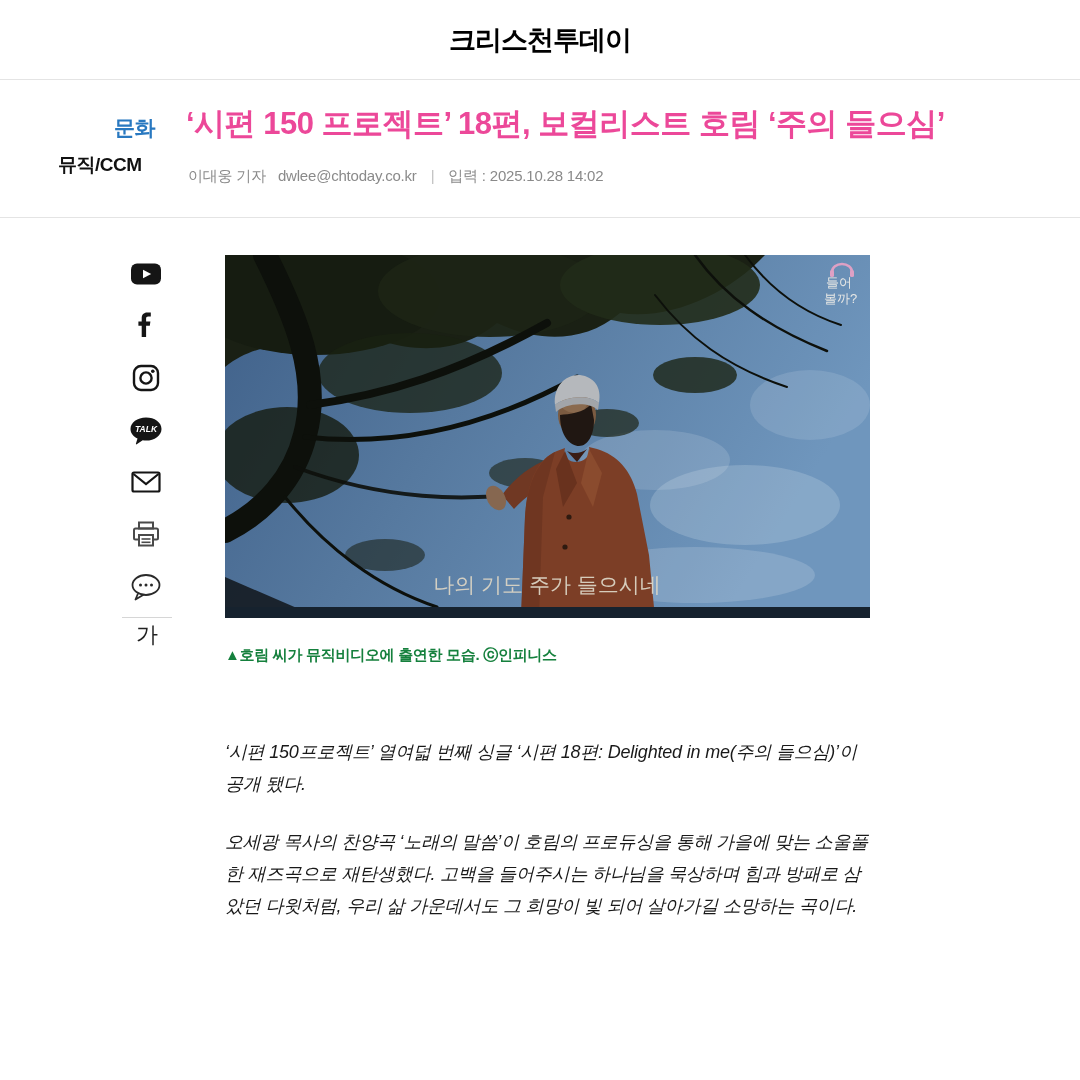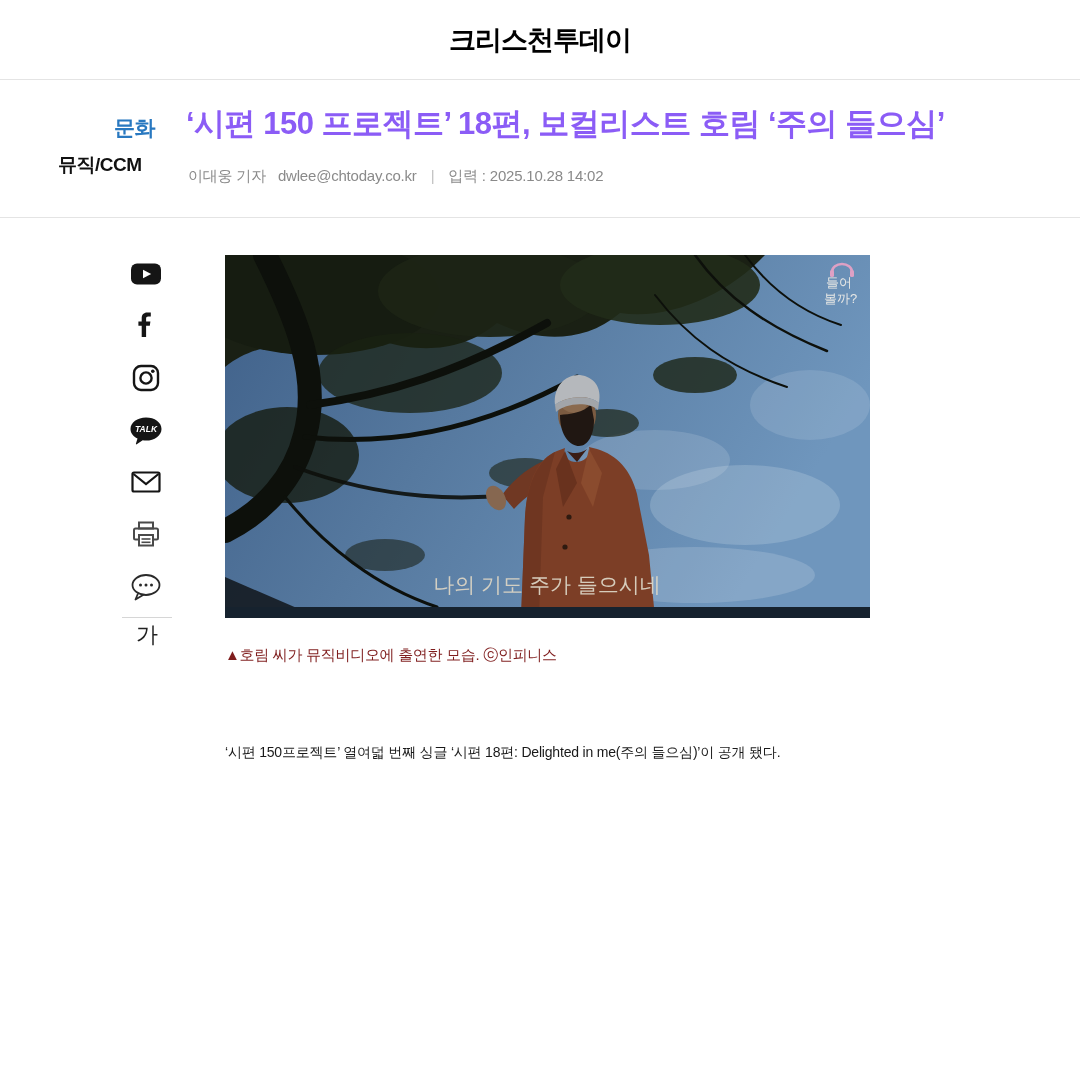--- a/index.html
+++ b/index.html
@@ -9,38 +9,38 @@
   }
   
   .site-header{position:absolute;top:0;left:0;width:1080px;height:79px;
     border-bottom:1px solid #e4e4e4;display:flex;align-items:center;justify-content:center;}
   .logo{font-size:27px;font-weight:800;letter-spacing:-1px;color:#000;cursor:pointer;}
   
   .article-band{position:absolute;top:79px;left:0;width:1080px;height:138px;border-bottom:1px solid #e4e4e4;}
   .cat-primary{position:absolute;left:74px;top:114px;font-size:21px;font-weight:800;letter-spacing:-0.5px;cursor:pointer;margin-left:40px;}
   .cat-secondary{position:absolute;left:58px;top:152px;font-size:19px;font-weight:800;color:#111;letter-spacing:-0.5px;cursor:pointer;text-align:right;}
   .headline{position:absolute;left:186px;top:103px;width:870px;font-size:31px;font-weight:800;
-    letter-spacing:-0.5px;color:#8b5cf6;white-space:nowrap;}
+    letter-spacing:-0.5px;color:#ec4899;white-space:nowrap;}
   .byline{position:absolute;left:188px;top:167px;font-size:15px;color:#8a8a8a;letter-spacing:-0.2px;}
   .byline .sep{color:#c0c0c0;margin:0 10px;}
   .byline .email{margin-left:8px;cursor:pointer;}
   
   .share-item{position:absolute;width:36px;left:128px;display:flex;justify-content:center;cursor:pointer;}
   .share-divider{position:absolute;left:122px;top:617px;width:50px;height:0;border-top:1px solid #d6d6d6;}
   .font-size-btn{position:absolute;left:129px;top:620px;width:36px;text-align:center;
     font-size:22px;color:#222;cursor:pointer;}
   
   .photo{position:absolute;left:225px;top:255px;width:645px;height:363px;overflow:hidden;background:#4c6e93;}
   .photo svg{display:block;}
   .photo-caption{position:absolute;left:225px;top:646px;width:645px;
-    font-size:15px;font-weight:400;color:#7f1d1d;letter-spacing:-0.3px;}
+    font-size:15px;font-weight:700;color:#15803d;letter-spacing:-0.3px;}
   
   .article-body{position:absolute;left:225px;top:736px;width:651px;}
-  .article-body p{margin:0 0 26px 0;font-size:14px;line-height:32px;color:#191919;
-    letter-spacing:-0.2px;word-break:break-all;}
+  .article-body p{margin:0 0 26px 0;font-size:18px;line-height:32px;color:#191919;
+    letter-spacing:-0.2px;word-break:break-all;font-style:italic;}
 </style>
 </head>
 <body>
 
 <div class="page">
 
   <div class="site-header">
     <div class="logo">크리스천투데이</div>
   </div>
 
@@ -178,15 +178,16 @@
         <text x="601" y="32" font-size="13" fill="#f2efe9" font-family="Liberation Sans, DejaVu Sans, sans-serif">들어</text>
         <text x="599" y="48" font-size="13" fill="#f2efe9" font-family="Liberation Sans, DejaVu Sans, sans-serif">볼까?</text>
       </g>
     </svg>
   </div>
 
   <div class="photo-caption">▲호림 씨가 뮤직비디오에 출연한 모습. ⓒ인피니스</div>
 
   <div class="article-body">
     <p>‘시편 150프로젝트’ 열여덟 번째 싱글 ‘시편 18편: Delighted in me(주의 들으심)’이 공개 됐다.</p>
+    <p>오세광 목사의 찬양곡 ‘노래의 말씀’이 호림의 프로듀싱을 통해 가을에 맞는 소울풀한 재즈곡으로 재탄생했다. 고백을 들어주시는 하나님을 묵상하며 힘과 방패로 삼았던 다윗처럼, 우리 삶 가운데서도 그 희망이 빛 되어 살아가길 소망하는 곡이다.</p>
   </div>
 
 </div>
 
 </body></html>

